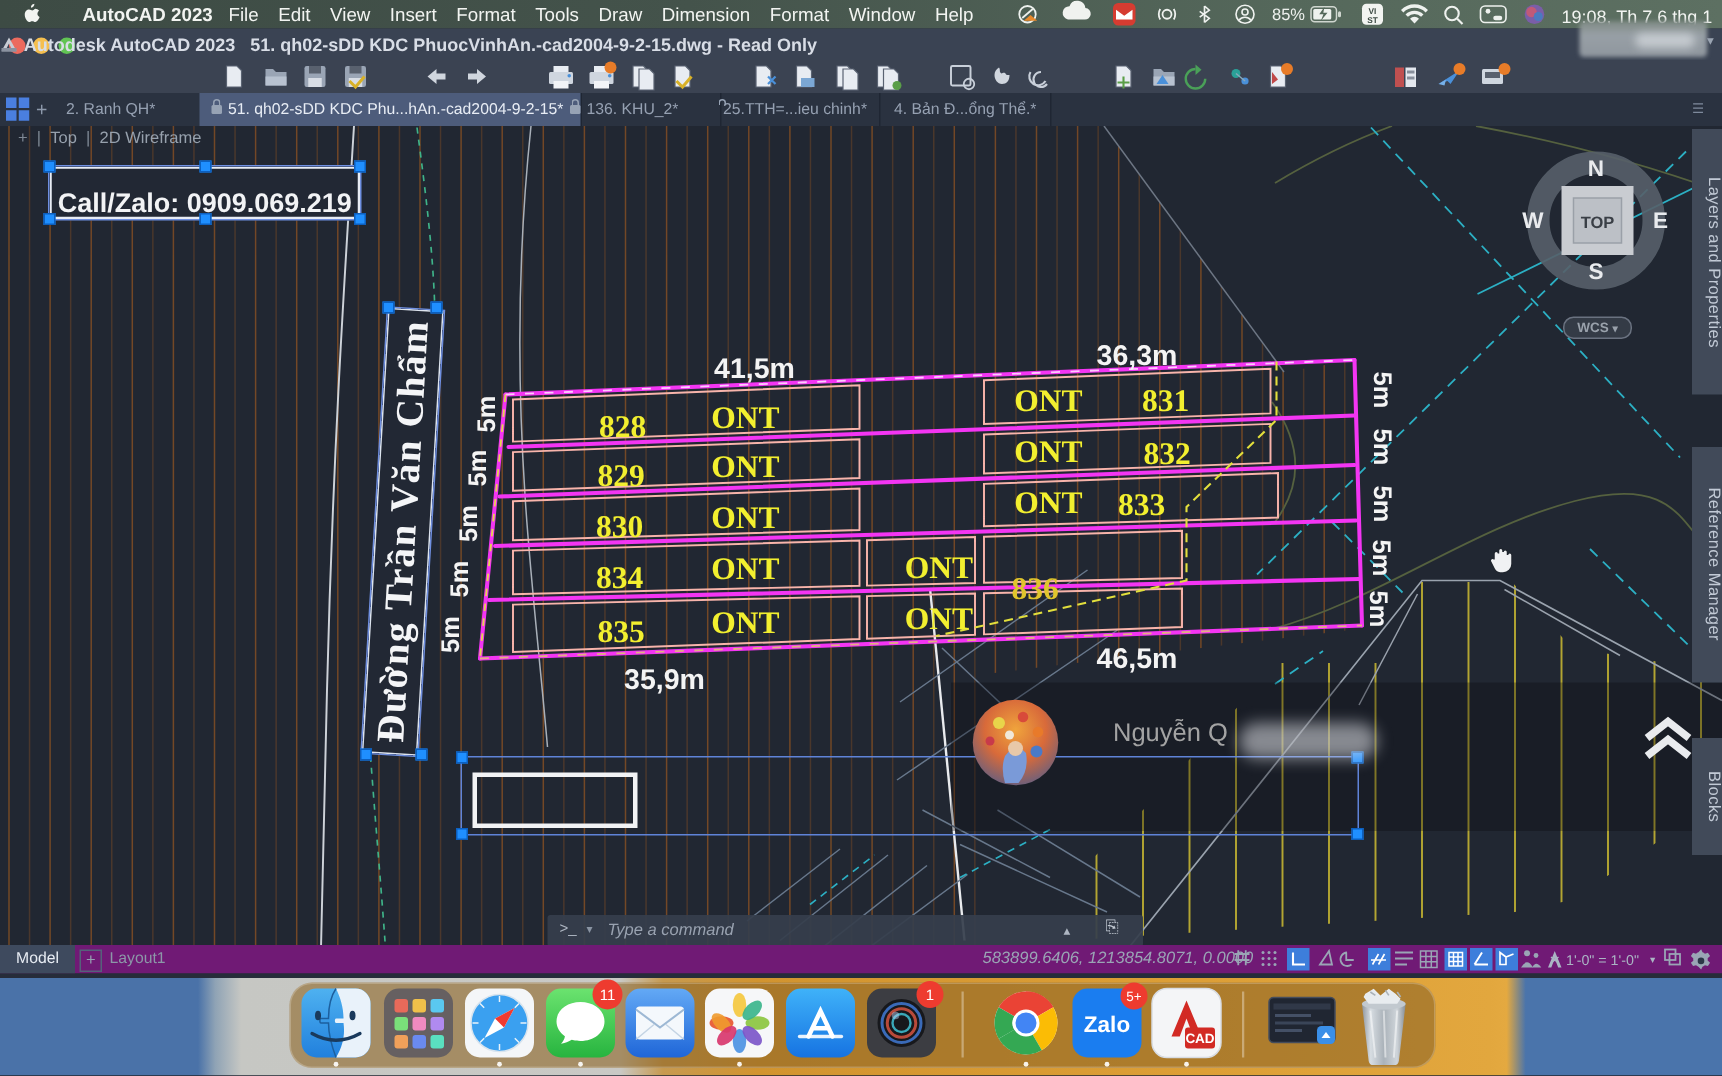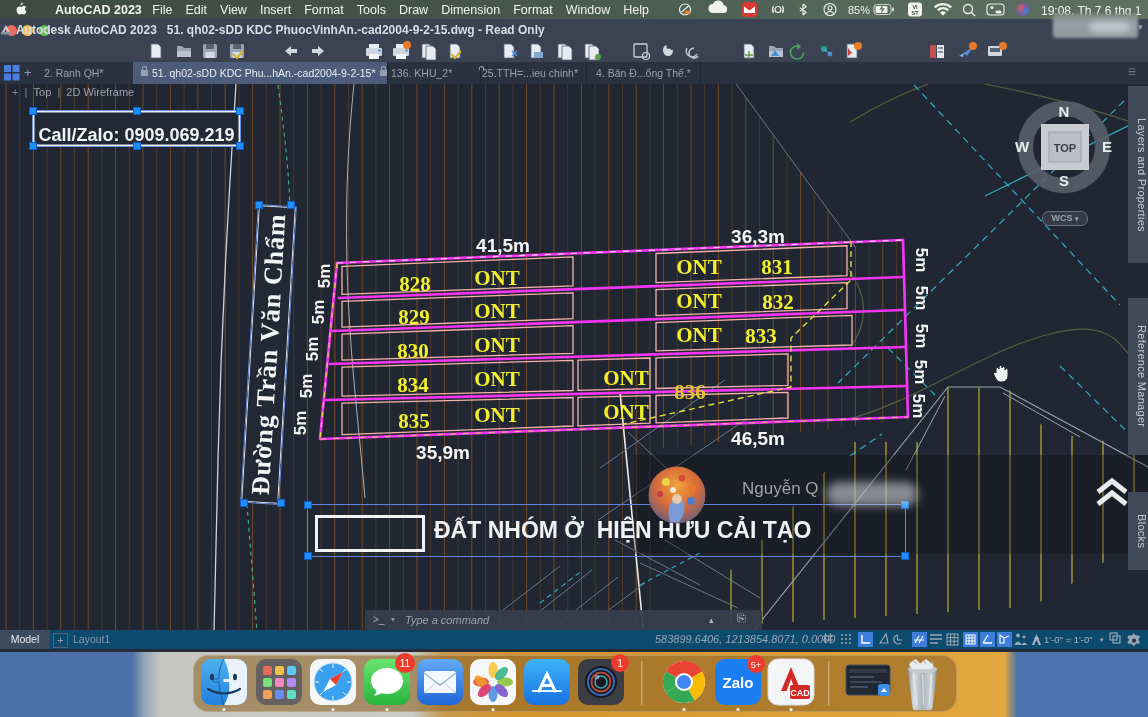--- a/index.html
+++ b/index.html
@@ -21,21 +21,21 @@
   #toolbar{position:absolute;left:0;top:40px;width:1148px;height:22px;background:#3b4352;}
   
   #tabbar{position:absolute;left:0;top:62px;width:1148px;height:22px;background:#2a3240;
      font-size:10.5px;color:#96a1b2;}
   .tab{position:absolute;top:0;height:22px;display:flex;align-items:center;
      padding:0 8px;white-space:nowrap;border-right:1px solid #1f2633;}
   .tab.active{background:#4d5c7b;color:#e8edf5;}
   
   #canvas{position:absolute;left:0;top:84px;width:1148px;height:546px;background:#212732;overflow:hidden;}
   
-  #statusbar{position:absolute;left:0;top:630px;width:1148px;height:19px;background:#0c4a6e;
+  #statusbar{position:absolute;left:0;top:630px;width:1148px;height:19px;background:#701a75;
     color:#aab4c4;font-size:10px;}
   
   #desktop{position:absolute;left:0;top:649px;width:1148px;height:68px;}
   .grip{position:absolute;width:6px;height:6px;background:#1f8fff;border:0.5px solid #0c5fbf;}
   .ptab{position:absolute;left:1128px;width:20px;background:#414a59;color:#c2cad6;font-size:11px;
     writing-mode:vertical-rl;text-align:center;letter-spacing:0.3px;}
   .lock{display:inline-block;width:7px;height:6px;background:#97a3b5;border-radius:1px;position:relative;margin-right:4px;}
   .lock:before{content:"";position:absolute;left:1px;top:-4px;width:3px;height:3px;border:1px solid #97a3b5;border-bottom:none;border-radius:3px 3px 0 0;}
 </style>
 </head>
@@ -432,21 +432,20 @@
   </div>
   <div class="grip" style="left:255px;top:117px;"></div>
     <div class="grip" style="left:287px;top:117px;"></div>
   <div class="grip" style="left:240px;top:415px;"></div>
     <div class="grip" style="left:277px;top:415px;"></div>
 
   <div class="abs" style="left:634px;top:371px;width:514px;height:99px;background:rgba(5,8,14,0.30);"></div>
 
   <div class="abs" style="left:307px;top:420px;width:597px;height:51px;border:1.5px solid #5f83d8;"></div>
   <div class="abs" style="left:315px;top:431px;width:104px;height:31px;border:3px solid #f2f3f5;"></div>
-  <div class="abs" style="left:434px;top:433px;font-weight:bold;font-size:23px;color:#f0f1f3;white-space:nowrap;letter-spacing:0;">ĐẤT NHÓM Ở&nbsp; HIỆN HỮU CẢI TẠO</div>
   <div class="grip" style="left:304px;top:417px;"></div>
     <div class="grip" style="left:304px;top:468px;"></div>
   <div class="grip" style="left:901px;top:417px;"></div>
     <div class="grip" style="left:901px;top:468px;"></div>
 
   <svg class="abs" style="left:648px;top:382px;" width="58" height="58">
     <defs>
         <radialGradient id="avg" cx="0.5" cy="0.35" r="0.8">
       <stop offset="0" stop-color="#f0a43c"></stop>
           <stop offset="0.45" stop-color="#d86a3a"></stop>

